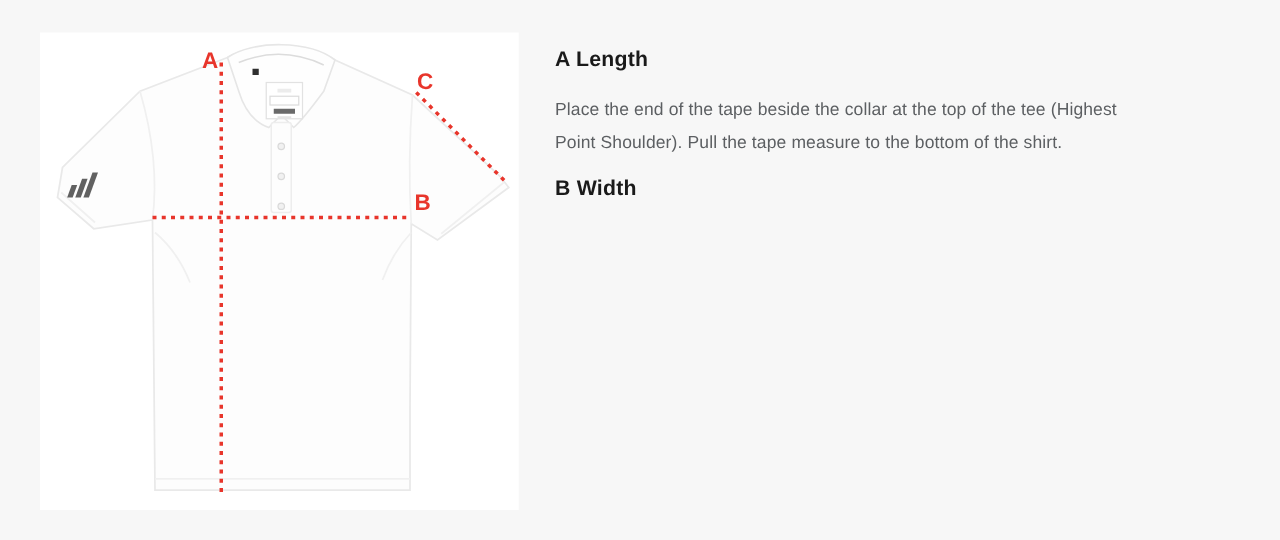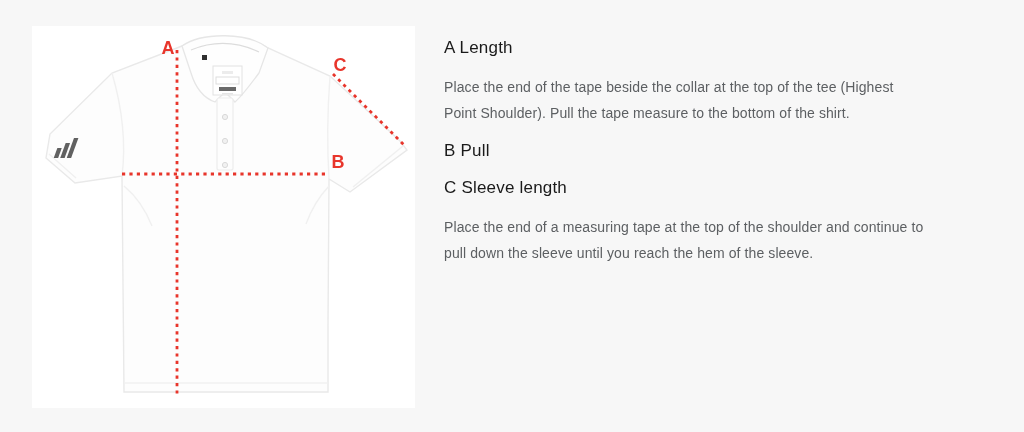--- a/index.html
+++ b/index.html
@@ -20,21 +20,21 @@
   .photo-panel svg { display:block; width:100%; height:100%; }
 
   .content {
     position: absolute;
     left: 444px; top: 37px;
     width: 560px;
   }
   .content h3 {
     font-size: 17px;
     line-height: 21px;
-    font-weight: 400;
+    font-weight: 700;
     color: #1a1a1a;
     letter-spacing: .2px;
     margin: 0 0 16px 0;
   }
   .content p {
     font-size: 14px;
     line-height: 26px;
     color: #5c5f62;
     letter-spacing: .1px;
     margin: 0 0 14px 0;
@@ -110,20 +110,15 @@
   </svg>
 </div>
 
 <div class="content">
   <section>
     <h3>A Length</h3>
     <p>Place the end of the tape beside the collar at the top of the tee (Highest
 Point Shoulder). Pull the tape measure to the bottom of the shirt.</p>
   </section>
   <section>
-    <h3>B Pull</h3>
-  </section>
-  <section>
-    <h3>C Sleeve length</h3>
-    <p>Place the end of a measuring tape at the top of the shoulder and continue to
-pull down the sleeve until you reach the hem of the sleeve.</p>
+    <h3>B Width</h3>
   </section>
 </div>
 
 </body></html>

